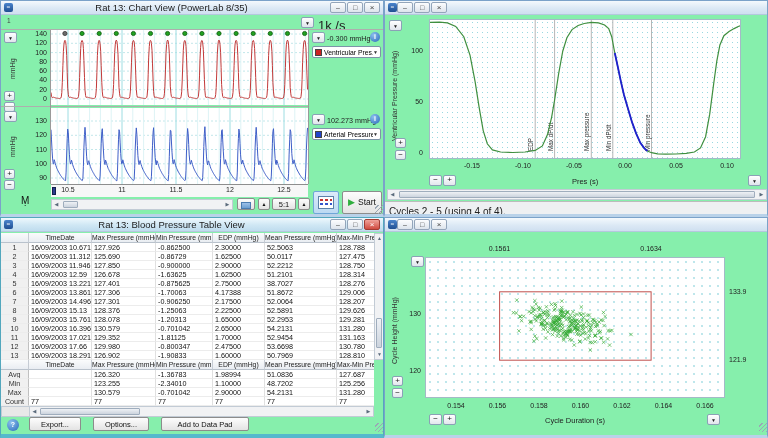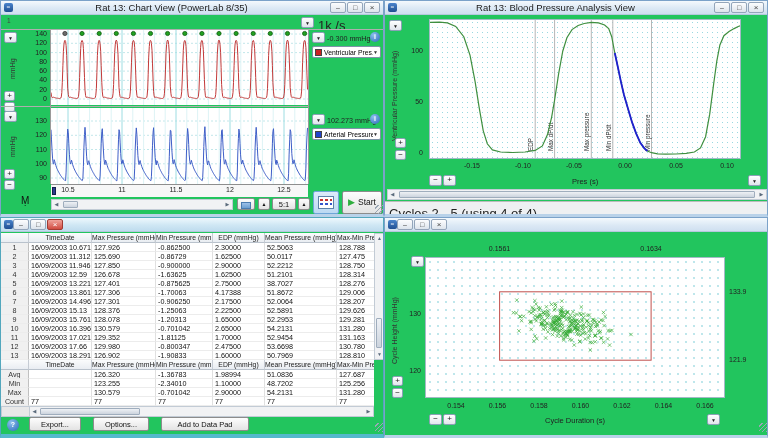--- a/index.html
+++ b/index.html
@@ -1,18 +1,18 @@
 <!DOCTYPE html>
 <html><head>
 <meta charset="utf-8">
 <style>
 *{margin:0;padding:0;box-sizing:border-box}
 body{font-family:"Liberation Sans",sans-serif;background:#c9d6e4;width:768px;height:438px;overflow:hidden}
 #root{position:relative;width:768px;height:438px}
-.win{position:absolute;border:1px solid #7ba2c9;border-bottom:3px solid #b9d2e9;background:#22c55e;overflow:hidden}
+.win{position:absolute;border:1px solid #7ba2c9;border-bottom:3px solid #b9d2e9;background:#86efac;overflow:hidden}
 #w-table{border-color:#53a7bd;border-bottom:4px solid #55b9cc}
 .tbar{position:absolute;left:0;top:0;right:0;height:14px;background:linear-gradient(#f4f9fd,#dce9f5 55%,#cfdff0);border-bottom:1px solid #b4c8dd;display:flex;align-items:center}
 #w-table .tbar{background:linear-gradient(#eef8fd,#cfe7f4 55%,#bfdcee)}
 .appicon{width:9px;height:9px;margin-left:3px;border-radius:2px;background:linear-gradient(#4a84cc,#1f4f92);color:#fff;font-size:6px;line-height:9px;text-align:center;flex:none}
 .ttext{flex:1;text-align:center;font-size:9.5px;color:#1c1c1c;white-space:nowrap;overflow:hidden}
 .wbtns{display:flex;gap:1px;margin-right:3px;flex:none}
 .wb{width:16px;height:11px;border:1px solid #93a5ba;border-radius:2px;background:linear-gradient(#fcfdfe,#dde4ec);font-size:7px;line-height:9px;text-align:center;color:#444}
 .wb.close{font-size:8px}
 #w-table .wb.close{background:linear-gradient(#f0a29a,#d14c41);color:#fff;border-color:#a23b33}
 .dd{position:absolute;width:13px;height:11px;border:1px solid #8ba1b6;border-radius:2px;background:linear-gradient(#fff,#dfe5ec);font-size:5px;line-height:10px;text-align:center;color:#222}
@@ -44,21 +44,21 @@
 .endicon{display:inline-block;width:10px;height:7px;background:linear-gradient(#9cc0e8,#6b9ed0);border:1px solid #4a7cb0;vertical-align:middle}
 .grip{position:absolute;width:9px;height:9px;background:repeating-linear-gradient(135deg,transparent 0 2px,#9aa7b5 2px 3px)}
 .blockrect{position:absolute;left:1px;top:2px;width:4px;height:8px;background:#2b3a8c;border:1px solid #14204e}
 #tv-data,#tv-summary{position:absolute;left:0;width:373px;overflow:hidden}
 .tr{display:flex;height:9px;background:#fff}
 .tr .td{flex:none;overflow:hidden;white-space:nowrap;font-size:7.2px;line-height:9px;padding-left:2px;border-right:1px solid #e0e0e0;border-bottom:1px solid #ececec;color:#111}
 .tr.th{height:10px}
 .tr.th .td{background:linear-gradient(#fafbfc,#e9edf2);border-right:1px solid #c6ccd4;border-bottom:1px solid #b9c2cc;font-size:6.8px;line-height:10px;text-align:center;padding:0;color:#222}
 .td.rn{width:28px;background:#f0f0f0;border-right:1px solid #c0c0c0;text-align:center;padding:0;color:#333}
 .statusbar{position:absolute;left:0;right:0;background:#eef0f2;border-top:1px solid #bcbcbc}
-.statustext{position:absolute;left:4px;top:4px;font-size:13px;color:#222}
+.statustext{position:absolute;left:4px;top:4px;font-size:10px;color:#222}
 .xlabel{position:absolute;font-size:7.5px;color:#222;text-align:center}
 </style>
 </head>
 <body>
 
 <div id="root">
 
   <section class="win" id="w-chart" style="left:0;top:0;width:384px;height:217px">
     <header class="tbar">
       <span class="appicon">≈</span>
@@ -222,21 +222,20 @@
       <span class="tick" style="left: 56.956px; top: 185px; width: 20px; text-align: center;">10.5</span>
       <span class="tick" style="left: 110.956px; top: 185px; width: 20px; text-align: center;">11</span>
       <span class="tick" style="left: 164.956px; top: 185px; width: 20px; text-align: center;">11.5</span>
       <span class="tick" style="left: 218.956px; top: 185px; width: 20px; text-align: center;">12</span>
       <span class="tick" style="left: 272.956px; top: 185px; width: 20px; text-align: center;">12.5</span>
     </section>
 
   <section class="win" id="w-analysis" style="left:384px;top:0;width:384px;height:217px">
     <header class="tbar">
       <span class="appicon">≈</span>
-      <span class="ttext">Rat 13: Blood Pressure Analysis View</span>
       <span class="wbtns">
         <span class="wb">–</span>
         <span class="wb">□</span>
         <span class="wb close">×</span>
       </span>
     </header>
     <span class="dd" style="left:4px;top:19px">▼</span>
     <span class="vlabel" style="left:6px;top:40px;height:110px">Ventricular Pressure (mmHg)</span>
     <div class="plot mesh5" style="left:44px;top:18px;width:312px;height:140px">
       <svg id="an-svg" width="310" height="138">
@@ -275,20 +274,21 @@
       <span class="tick" style="left: 128px; top: 161px; width: 20px; text-align: center;">-0.10</span>
       <span class="tick" style="left: 179px; top: 161px; width: 20px; text-align: center;">-0.05</span>
       <span class="tick" style="left: 230px; top: 161px; width: 20px; text-align: center;">0.00</span>
       <span class="tick" style="left: 281px; top: 161px; width: 20px; text-align: center;">0.05</span>
       <span class="tick" style="left: 332px; top: 161px; width: 20px; text-align: center;">0.10</span>
     </section>
 
   <section class="win" id="w-table" style="left:0;top:217px;width:384px;height:221px">
     <header class="tbar">
       <span class="appicon">≈</span>
+      <span class="ttext">Rat 13: Blood Pressure Table View</span>
       <span class="wbtns">
         <span class="wb">–</span>
         <span class="wb">□</span>
         <span class="wb close">×</span>
       </span>
     </header>
     <div id="tv-data" style="top:15px">
         <div class="tr th">
           <span class="td rn"></span>
           <span class="td" style="width:63px">TimeDate</span>

